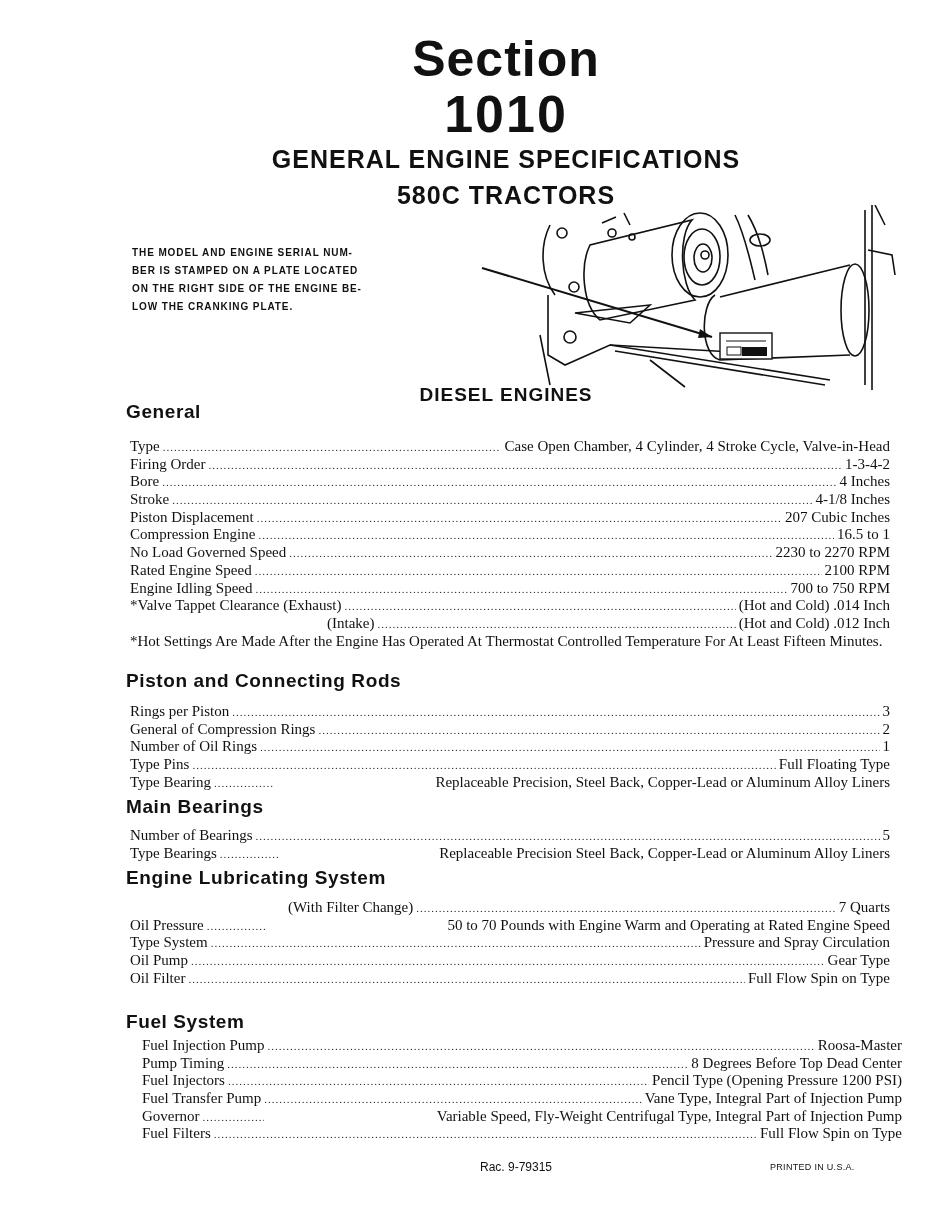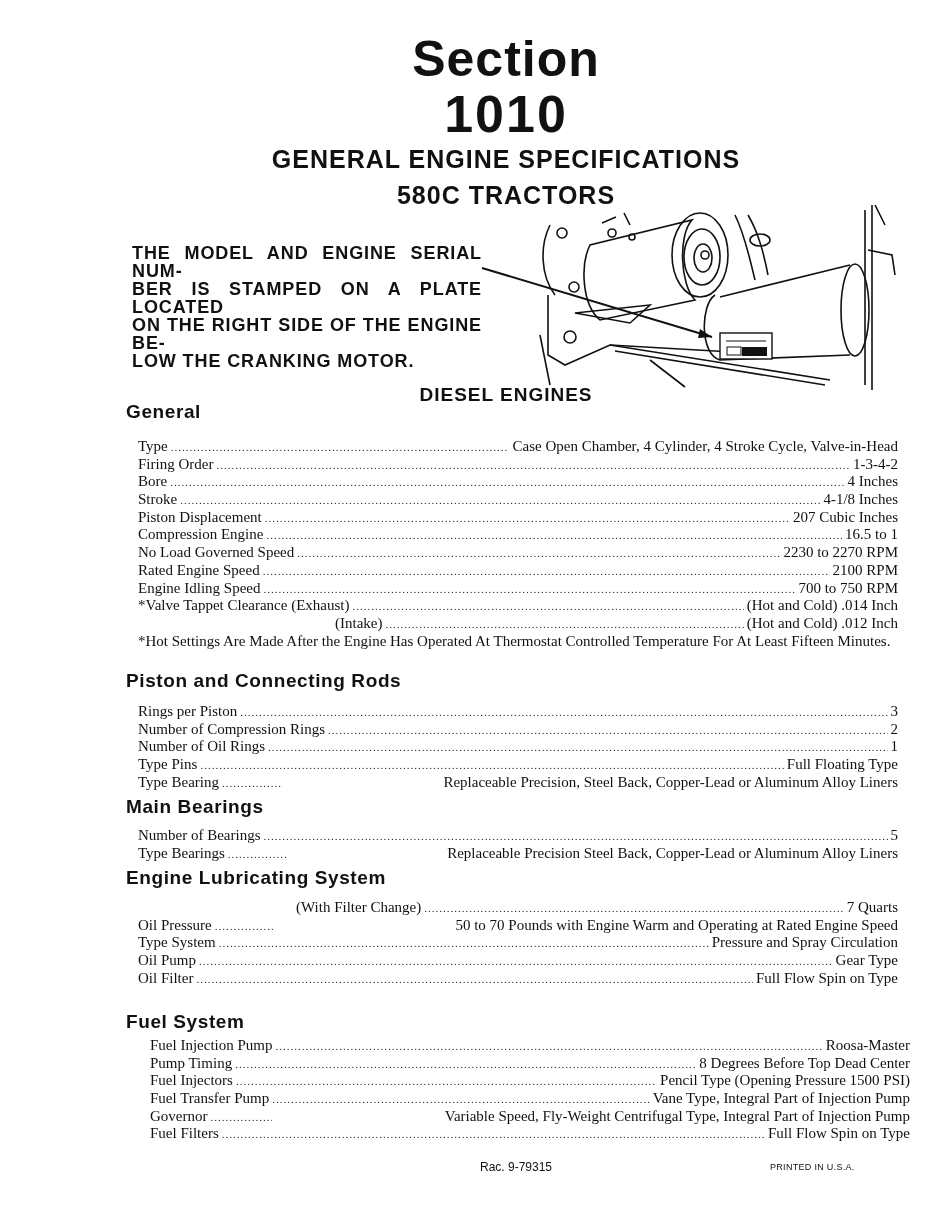--- a/index.html
+++ b/index.html
@@ -3,25 +3,25 @@
 <meta charset="utf-8">
 <style>
   html, body { margin:0; padding:0; background:#ffffff; }
   body { width:935px; height:1210px; position:relative; overflow:hidden; color:#111; }
   .sans { font-family: "Liberation Sans", "DejaVu Sans", sans-serif; }
   .serif { font-family: "Liberation Serif", "DejaVu Serif", serif; }
   .title1 { position:absolute; left:0; width:1012px; top:30px; text-align:center; font-size:50px; font-weight:bold; letter-spacing:1px; }
   .title2 { position:absolute; left:0; width:1012px; top:84px; text-align:center; font-size:52px; font-weight:bold; letter-spacing:2px; }
   .title3 { position:absolute; left:0; width:1012px; top:145px; text-align:center; font-size:25px; font-weight:bold; letter-spacing:1px; }
   .title4 { position:absolute; left:0; width:1012px; top:181px; text-align:center; font-size:25px; font-weight:bold; letter-spacing:1px; }
-  .note { position:absolute; left:132px; top:244px; width:350px; font-size:18px; font-weight:bold; line-height:18px; letter-spacing:0.9px; text-align:justify; text-align-last:left; }
+  .note { position:absolute; left:132px; top:244px; width:350px; font-size:10px; font-weight:bold; line-height:18px; letter-spacing:0.9px; text-align:justify; text-align-last:left; }
   .illus { position:absolute; left:520px; top:205px; width:380px; height:185px; }
   .diesel { position:absolute; left:300px; width:412px; top:384px; text-align:center; font-size:19px; font-weight:bold; letter-spacing:1px; }
   .sect-h { position:absolute; left:126px; font-size:19px; font-weight:bold; letter-spacing:0.6px; }
-  .spec { position:absolute; left:138px; width:760px; font-size:15px; line-height:17.7px; }
+  .spec { position:absolute; left:130px; width:760px; font-size:15px; line-height:17.7px; }
   .row { display:flex; align-items:baseline; white-space:nowrap; height:17.7px; }
   .row .lbl { flex:0 0 auto; }
   .row .dots { flex:1 1 auto; overflow:hidden; margin:0 3px; letter-spacing:1px; font-size:11px; color:#222; }
   .row .dots::before { content:"................................................................................................................................................................................................................................................"; }
   .row .val { flex:0 0 auto; text-align:right; }
   .row.indent .lbl { padding-left:var(--ind, 0px); }
   .fnote { font-size:15px; line-height:17.7px; white-space:normal; }
   .footer { position:absolute; top:1218px; font-size:14px; }
   .f-left { left:86px; font-size:14.5px; }
   .f-mid { left:480px; font-size:12px; top:1160px; }
@@ -32,21 +32,21 @@
 
 <div class="title1 sans">Section</div>
 <div class="title2 sans">1010</div>
 <div class="title3 sans">GENERAL ENGINE SPECIFICATIONS</div>
 <div class="title4 sans">580C TRACTORS</div>
 
 <div class="note sans">
   <div>THE MODEL AND ENGINE SERIAL NUM-</div>
   <div>BER IS STAMPED ON A PLATE LOCATED</div>
   <div>ON THE RIGHT SIDE OF THE ENGINE BE-</div>
-  <div>LOW THE CRANKING MOTOR.</div>
+  <div>LOW THE CRANKING PLATE.</div>
 </div>
 
 <svg style="position:absolute;left:0;top:0;" width="935" height="420">
   <line x1="482" y1="268" x2="712" y2="337" stroke="#111" stroke-width="2"></line>
   <polygon points="712,337 700,329 698,338" fill="#111"></polygon>
 </svg>
 
 <svg class="illus" viewBox="0 0 380 185">
   <g fill="none" stroke="#111" stroke-width="1.6">
 
@@ -152,21 +152,21 @@
 </div>
 
 <div class="sect-h sans" style="top:670px;">Piston and Connecting Rods</div>
 <div class="spec serif" style="top:703px;">
   <div class="row">
       <span class="lbl">Rings per Piston</span>
       <span class="dots"></span>
       <span class="val">3</span>
     </div>
   <div class="row">
-      <span class="lbl">Number of Compression Rings</span>
+      <span class="lbl">General of Compression Rings</span>
       <span class="dots"></span>
       <span class="val">2</span>
     </div>
   <div class="row">
       <span class="lbl">Number of Oil Rings</span>
       <span class="dots"></span>
       <span class="val">1</span>
     </div>
   <div class="row">
       <span class="lbl">Type Pins</span>
@@ -231,21 +231,21 @@
       <span class="val">Roosa-Master</span>
     </div>
   <div class="row">
       <span class="lbl">Pump Timing</span>
       <span class="dots"></span>
       <span class="val">8 Degrees Before Top Dead Center</span>
     </div>
   <div class="row">
       <span class="lbl">Fuel Injectors</span>
       <span class="dots"></span>
-      <span class="val">Pencil Type (Opening Pressure 1500 PSI)</span>
+      <span class="val">Pencil Type (Opening Pressure 1200 PSI)</span>
     </div>
   <div class="row">
       <span class="lbl">Fuel Transfer Pump</span>
       <span class="dots"></span>
       <span class="val">Vane Type, Integral Part of Injection Pump</span>
     </div>
   <div class="row">
       <span class="lbl">Governor</span>
       <span class="dots" style="flex:0 0 62px;"></span>
       <span class="val" style="flex:1 1 auto;">Variable Speed, Fly-Weight Centrifugal Type, Integral Part of Injection Pump</span>

